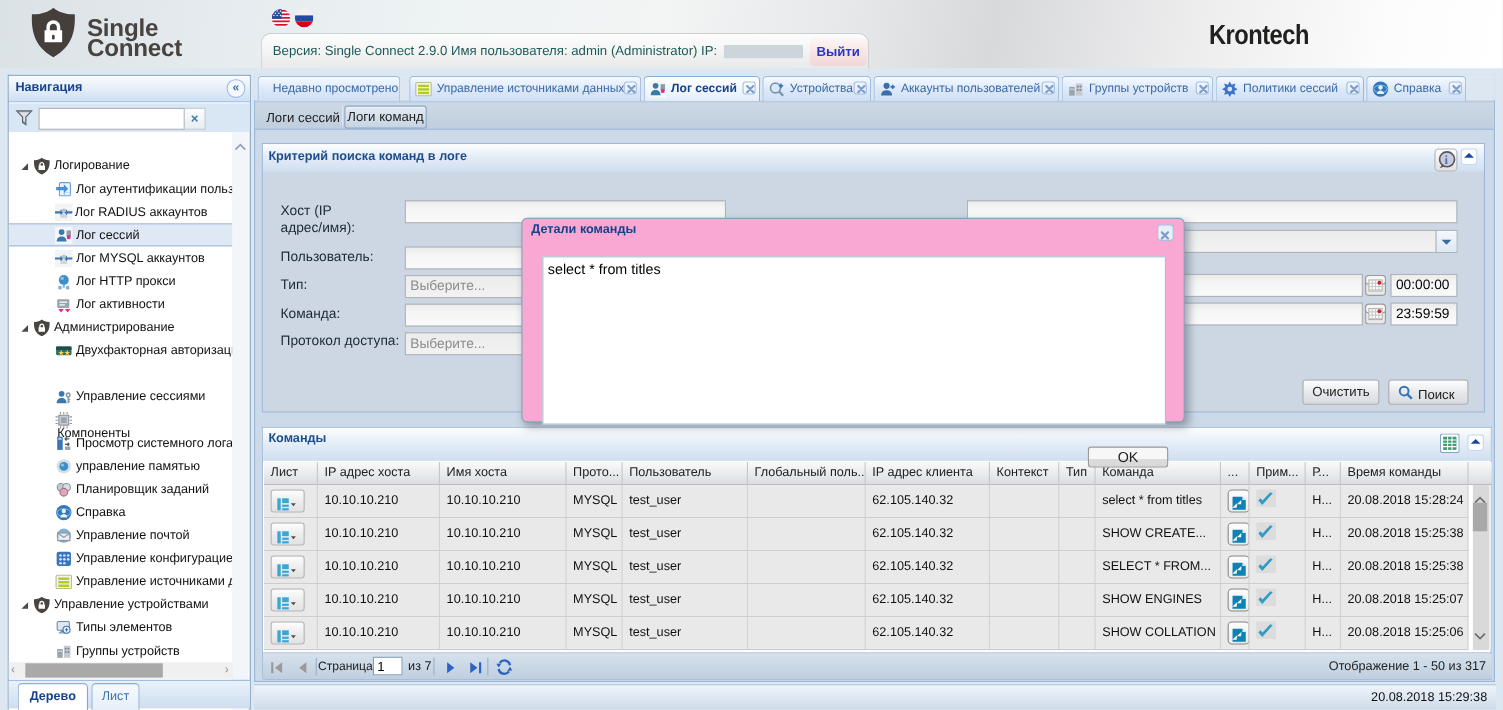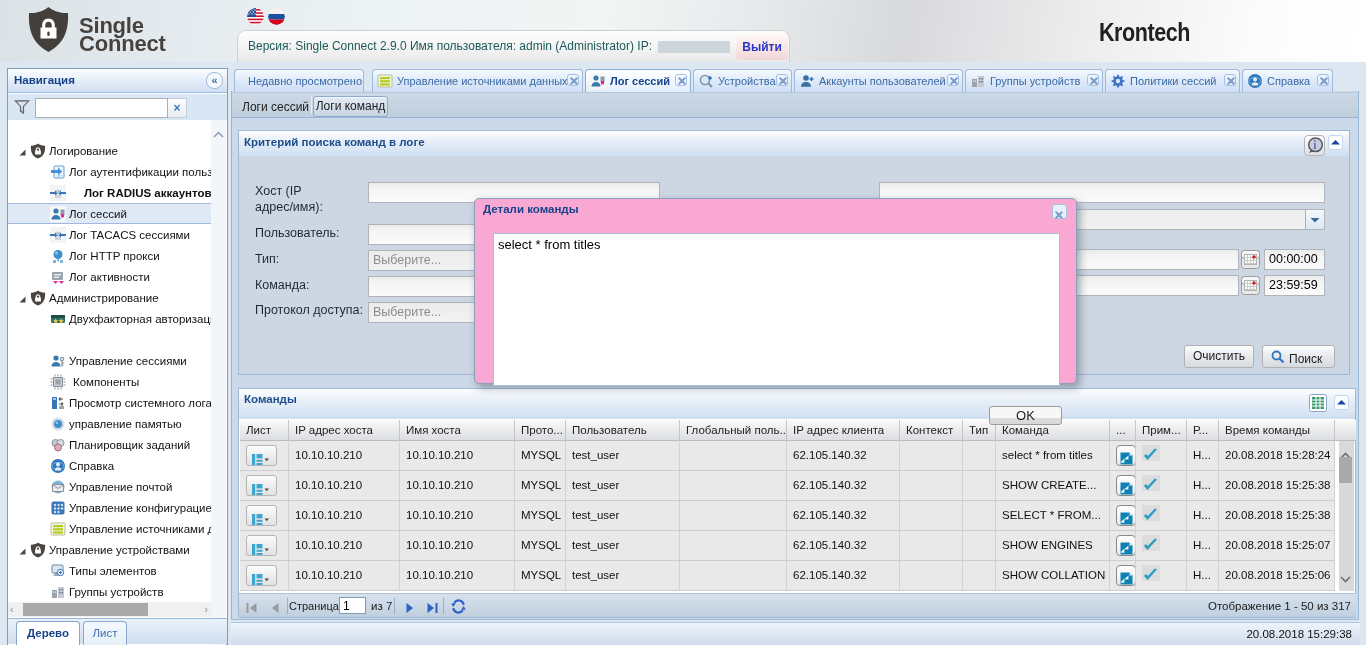--- a/index.html
+++ b/index.html
@@ -169,41 +169,41 @@
         <span class="txt" style="left:61px;">Лог аутентификации пользов</span>
       </div>
       <div class="trow" style="top:63px;">
         <span class="ticon" style="left:42px;"><svg width="16" height="16" viewBox="0 0 16 16">
             <rect width="16" height="16" fill="#f2f4f6"></rect>
             <path d="M0 7 h5 v-1.8 l3 2.8 -3 2.8 V9 H0z" fill="#3b74b8"></path>
             <path d="M16 7 h-5 v-1.8 l-3 2.8 3 2.8 V9 h5z" fill="#3b74b8"></path>
             <circle cx="8" cy="6.5" r="2" fill="#b9c2cb"></circle>
             <path d="M4.8 13 c0-2.2 1.5-3.4 3.2-3.4 s3.2 1.2 3.2 3.4z" fill="#cdd4da"></path>
           </svg></span>
-        <span class="txt" style="left:76px;font-weight:bold;">Лог RADIUS аккаунтов</span>
+        <span class="txt" style="left:60px;">Лог RADIUS аккаунтов</span>
       </div>
       <div class="trow sel" style="top:83px;">
         <span class="ticon" style="left:42px;"><svg width="16" height="16" viewBox="0 0 16 16">
             <rect width="16" height="16" fill="#f5f6f8"></rect>
             <circle cx="6" cy="5" r="2.6" fill="#3879ae"></circle>
             <path d="M1.5 13.5 c0-3 2-4.6 4.5-4.6 s4.5 1.6 4.5 4.6 z" fill="#3879ae"></path>
             <rect x="10.5" y="3.5" width="4" height="6" fill="#8e9aa5"></rect>
             <rect x="11" y="8" width="3" height="3.4" fill="#e8259d"></rect>
           </svg></span>
         <span class="txt" style="left:61px;">Лог сессий</span>
       </div>
       <div class="trow" style="top:105px;">
         <span class="ticon" style="left:42px;"><svg width="16" height="16" viewBox="0 0 16 16">
             <rect width="16" height="16" fill="#f2f4f6"></rect>
             <path d="M0 7 h5 v-1.8 l3 2.8 -3 2.8 V9 H0z" fill="#3b74b8"></path>
             <path d="M16 7 h-5 v-1.8 l-3 2.8 3 2.8 V9 h5z" fill="#3b74b8"></path>
             <circle cx="8" cy="6.5" r="2" fill="#b9c2cb"></circle>
             <path d="M4.8 13 c0-2.2 1.5-3.4 3.2-3.4 s3.2 1.2 3.2 3.4z" fill="#cdd4da"></path>
           </svg></span>
-        <span class="txt" style="left:61px;">Лог TACACS сессиями</span>
+        <span class="txt" style="left:61px;">Лог MYSQL аккаунтов</span>
       </div>
       <div class="trow" style="top:126px;">
         <span class="ticon" style="left:42px;"><svg width="16" height="16" viewBox="0 0 16 16">
             <circle cx="8" cy="6.5" r="4.5" fill="#3e8ec9"></circle>
             <circle cx="6.5" cy="5" r="1.5" fill="#8fc6ea"></circle>
             <rect x="3" y="12" width="3" height="3" fill="#7fb3d8"></rect>
             <rect x="10" y="12" width="3" height="3" fill="#7fb3d8"></rect>
             <rect x="7" y="10.5" width="2" height="3" fill="#7fb3d8"></rect>
           </svg></span>
         <span class="txt" style="left:61px;">Лог HTTP прокси</span>
@@ -247,21 +247,21 @@
         <span class="txt" style="left:61px;">Управление сессиями</span>
       </div>
       <div class="trow" style="top:252px;">
         <span class="ticon" style="left:42px;"><svg width="16" height="16" viewBox="0 0 16 16">
             <rect x="3.5" y="3.5" width="9" height="9" fill="#c7cdd3" stroke="#8a9199"></rect>
             <rect x="5.5" y="5.5" width="5" height="5" fill="#9aa4ad"></rect>
             <g stroke="#8a9199" stroke-width="1">
               <path d="M5 0.5 v2 M8 0.5 v2 M11 0.5 v2 M5 13.5 v2 M8 13.5 v2 M11 13.5 v2 M0.5 5 h2 M0.5 8 h2 M0.5 11 h2 M13.5 5 h2 M13.5 8 h2 M13.5 11 h2"></path>
             </g>
           </svg></span>
-        <span class="txt" style="left:65px;">Компоненты</span>
+        <span class="txt" style="left:44px;margin-top:12px;">Компоненты</span>
       </div>
       <div class="trow" style="top:273px;">
         <span class="ticon" style="left:42px;"><svg width="16" height="16" viewBox="0 0 16 16">
             <rect x="2" y="2" width="5" height="12" fill="#3b74b8"></rect>
             <rect x="3" y="3" width="3" height="2" fill="#a7c8e8"></rect>
             <path d="M9 4 h4 M9 4 l1.5-1.5 M9 4 l1.5 1.5" stroke="#555" stroke-width="1.2" fill="none"></path>
             <path d="M13 9 h-4 M13 9 l-1.5-1.5 M13 9 l-1.5 1.5" stroke="#555" stroke-width="1.2" fill="none"></path>
             <rect x="9" y="11" width="5" height="3" fill="#9aa4ad"></rect>
           </svg></span>
         <span class="txt" style="left:61px;">Просмотр системного лога</span>

